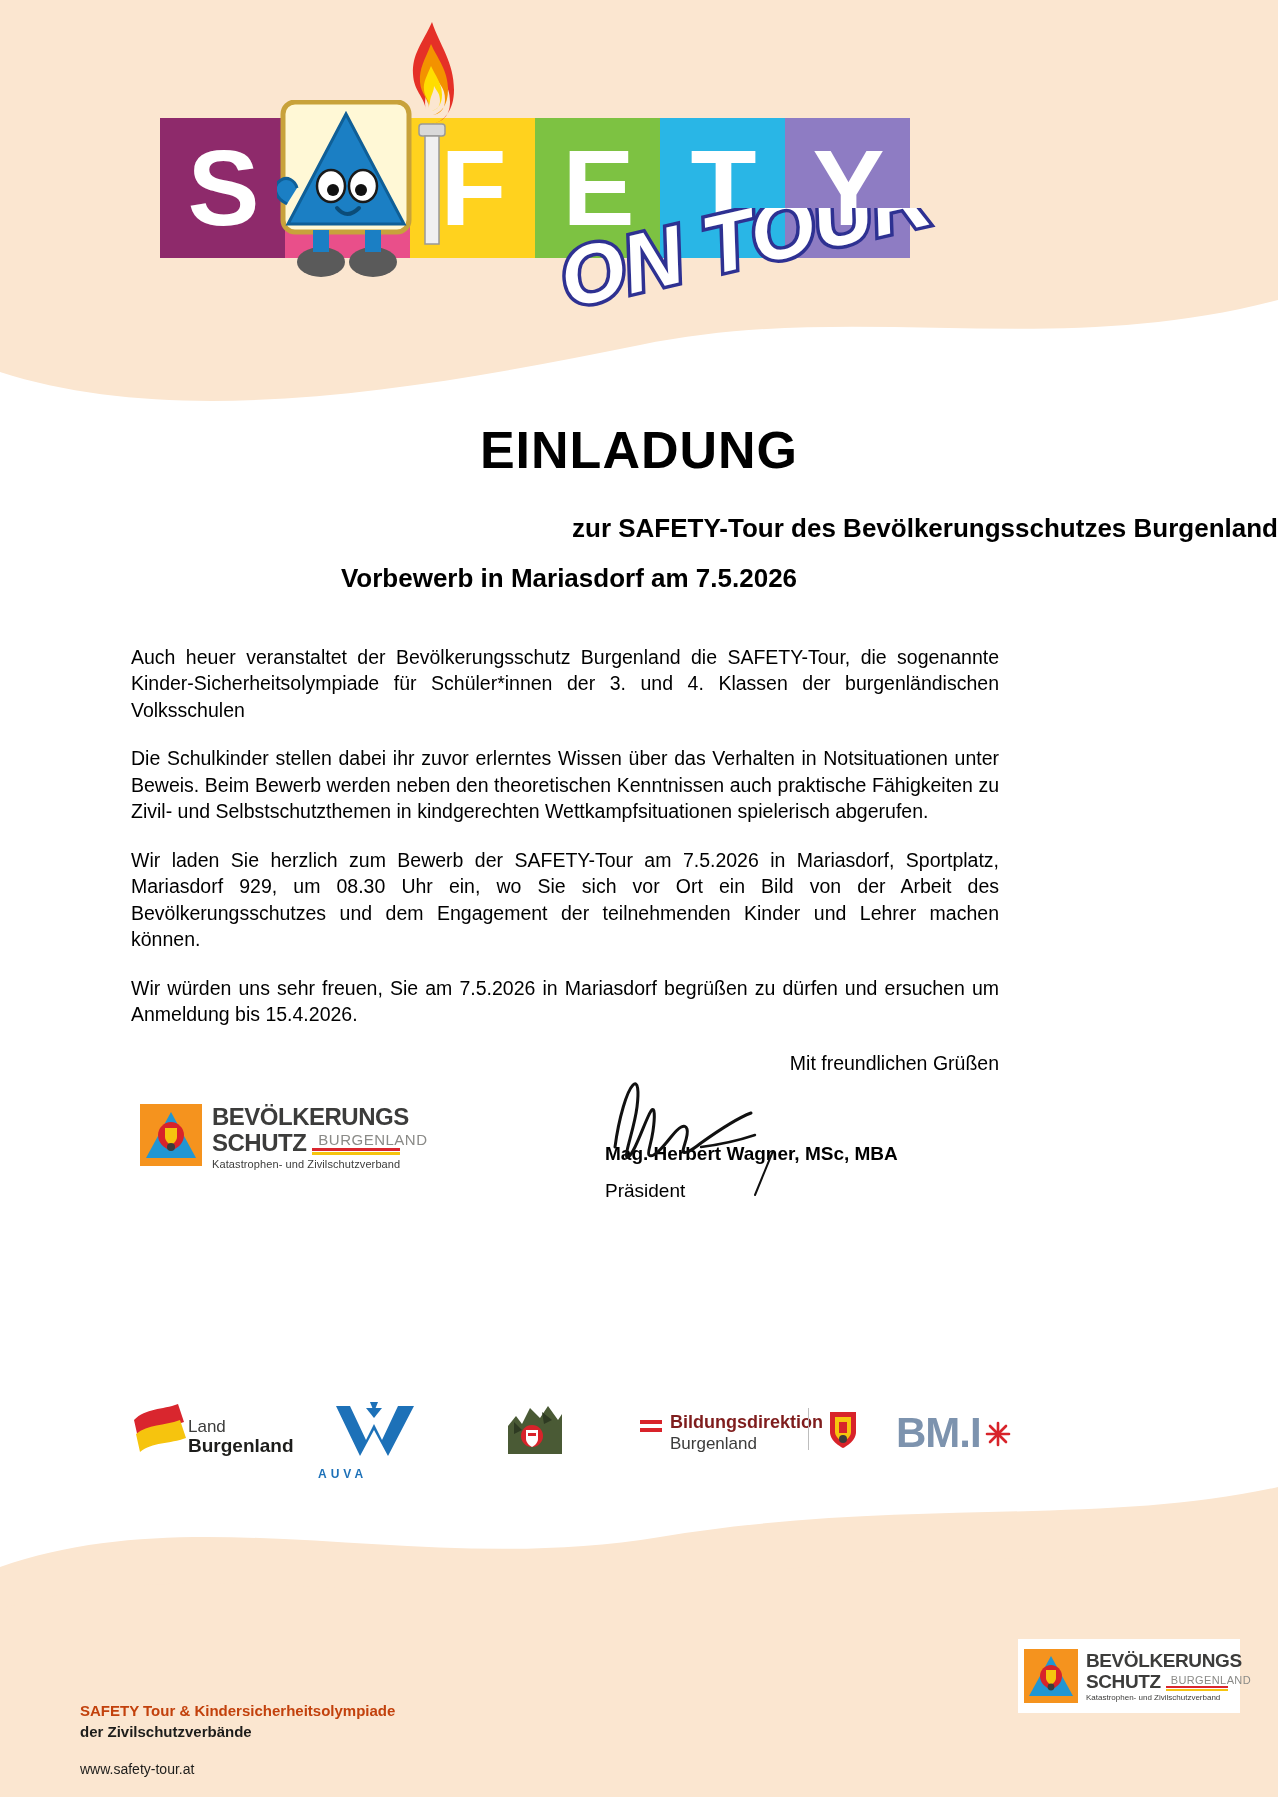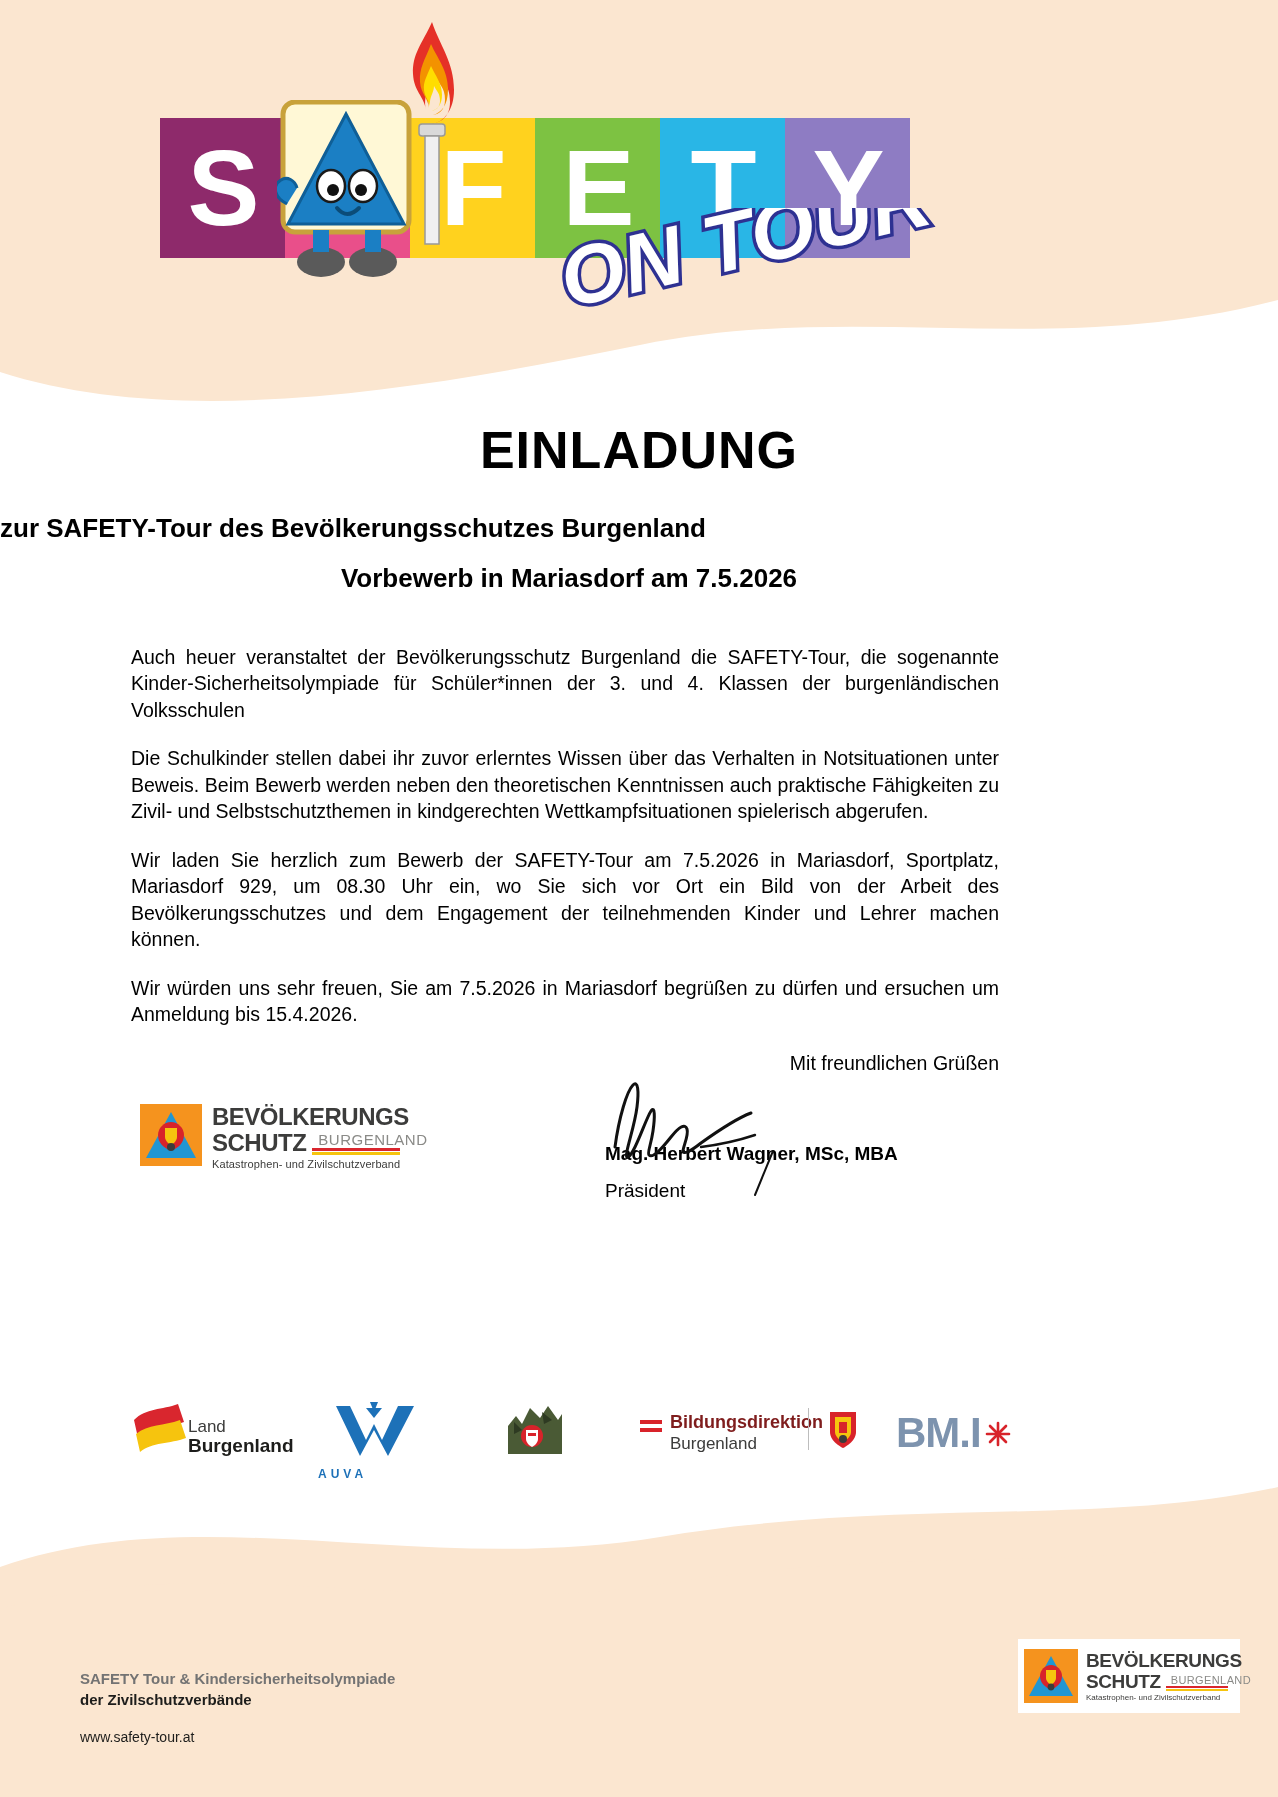--- a/index.html
+++ b/index.html
@@ -120,21 +120,21 @@
     color: #000;
     letter-spacing: 1px;
     font-family: "Liberation Sans", sans-serif;
   }
 
   .subtitle1 {
     position: absolute;
     top: 513px;
     left: 0;
     width: 1278px;
-    text-align: left;
+    text-align: right;
     font-size: 26px;
     font-weight: bold;
     color: #000;
   }
   .subtitle2 {
     position: absolute;
     top: 563px;
     left: 0;
     width: 1138px;
     text-align: center;
@@ -270,21 +270,21 @@
   
   .footer {
     position: absolute;
     left: 0;
     bottom: 0;
     width: 1278px;
     height: 200px;
     z-index: 6;
   }
   .footer-text { position: absolute; left: 80px; top: 72px; line-height: 1.38; }
-  .f-l1 { font-size: 15px; font-weight: bold; color: #737373; }
+  .f-l1 { font-size: 15px; font-weight: bold; color: #c2410c; margin-top: 32px; }
   .f-l2 { font-size: 15px; font-weight: bold; color: #1D1D1B; }
   .f-l3 { font-size: 14px; color: #1D1D1B; margin-top: 18px; }
 
   .footer-logo {
     position: absolute;
     right: 38px;
     top: 42px;
     width: 222px;
     height: 74px;
     background: #ffffff;

